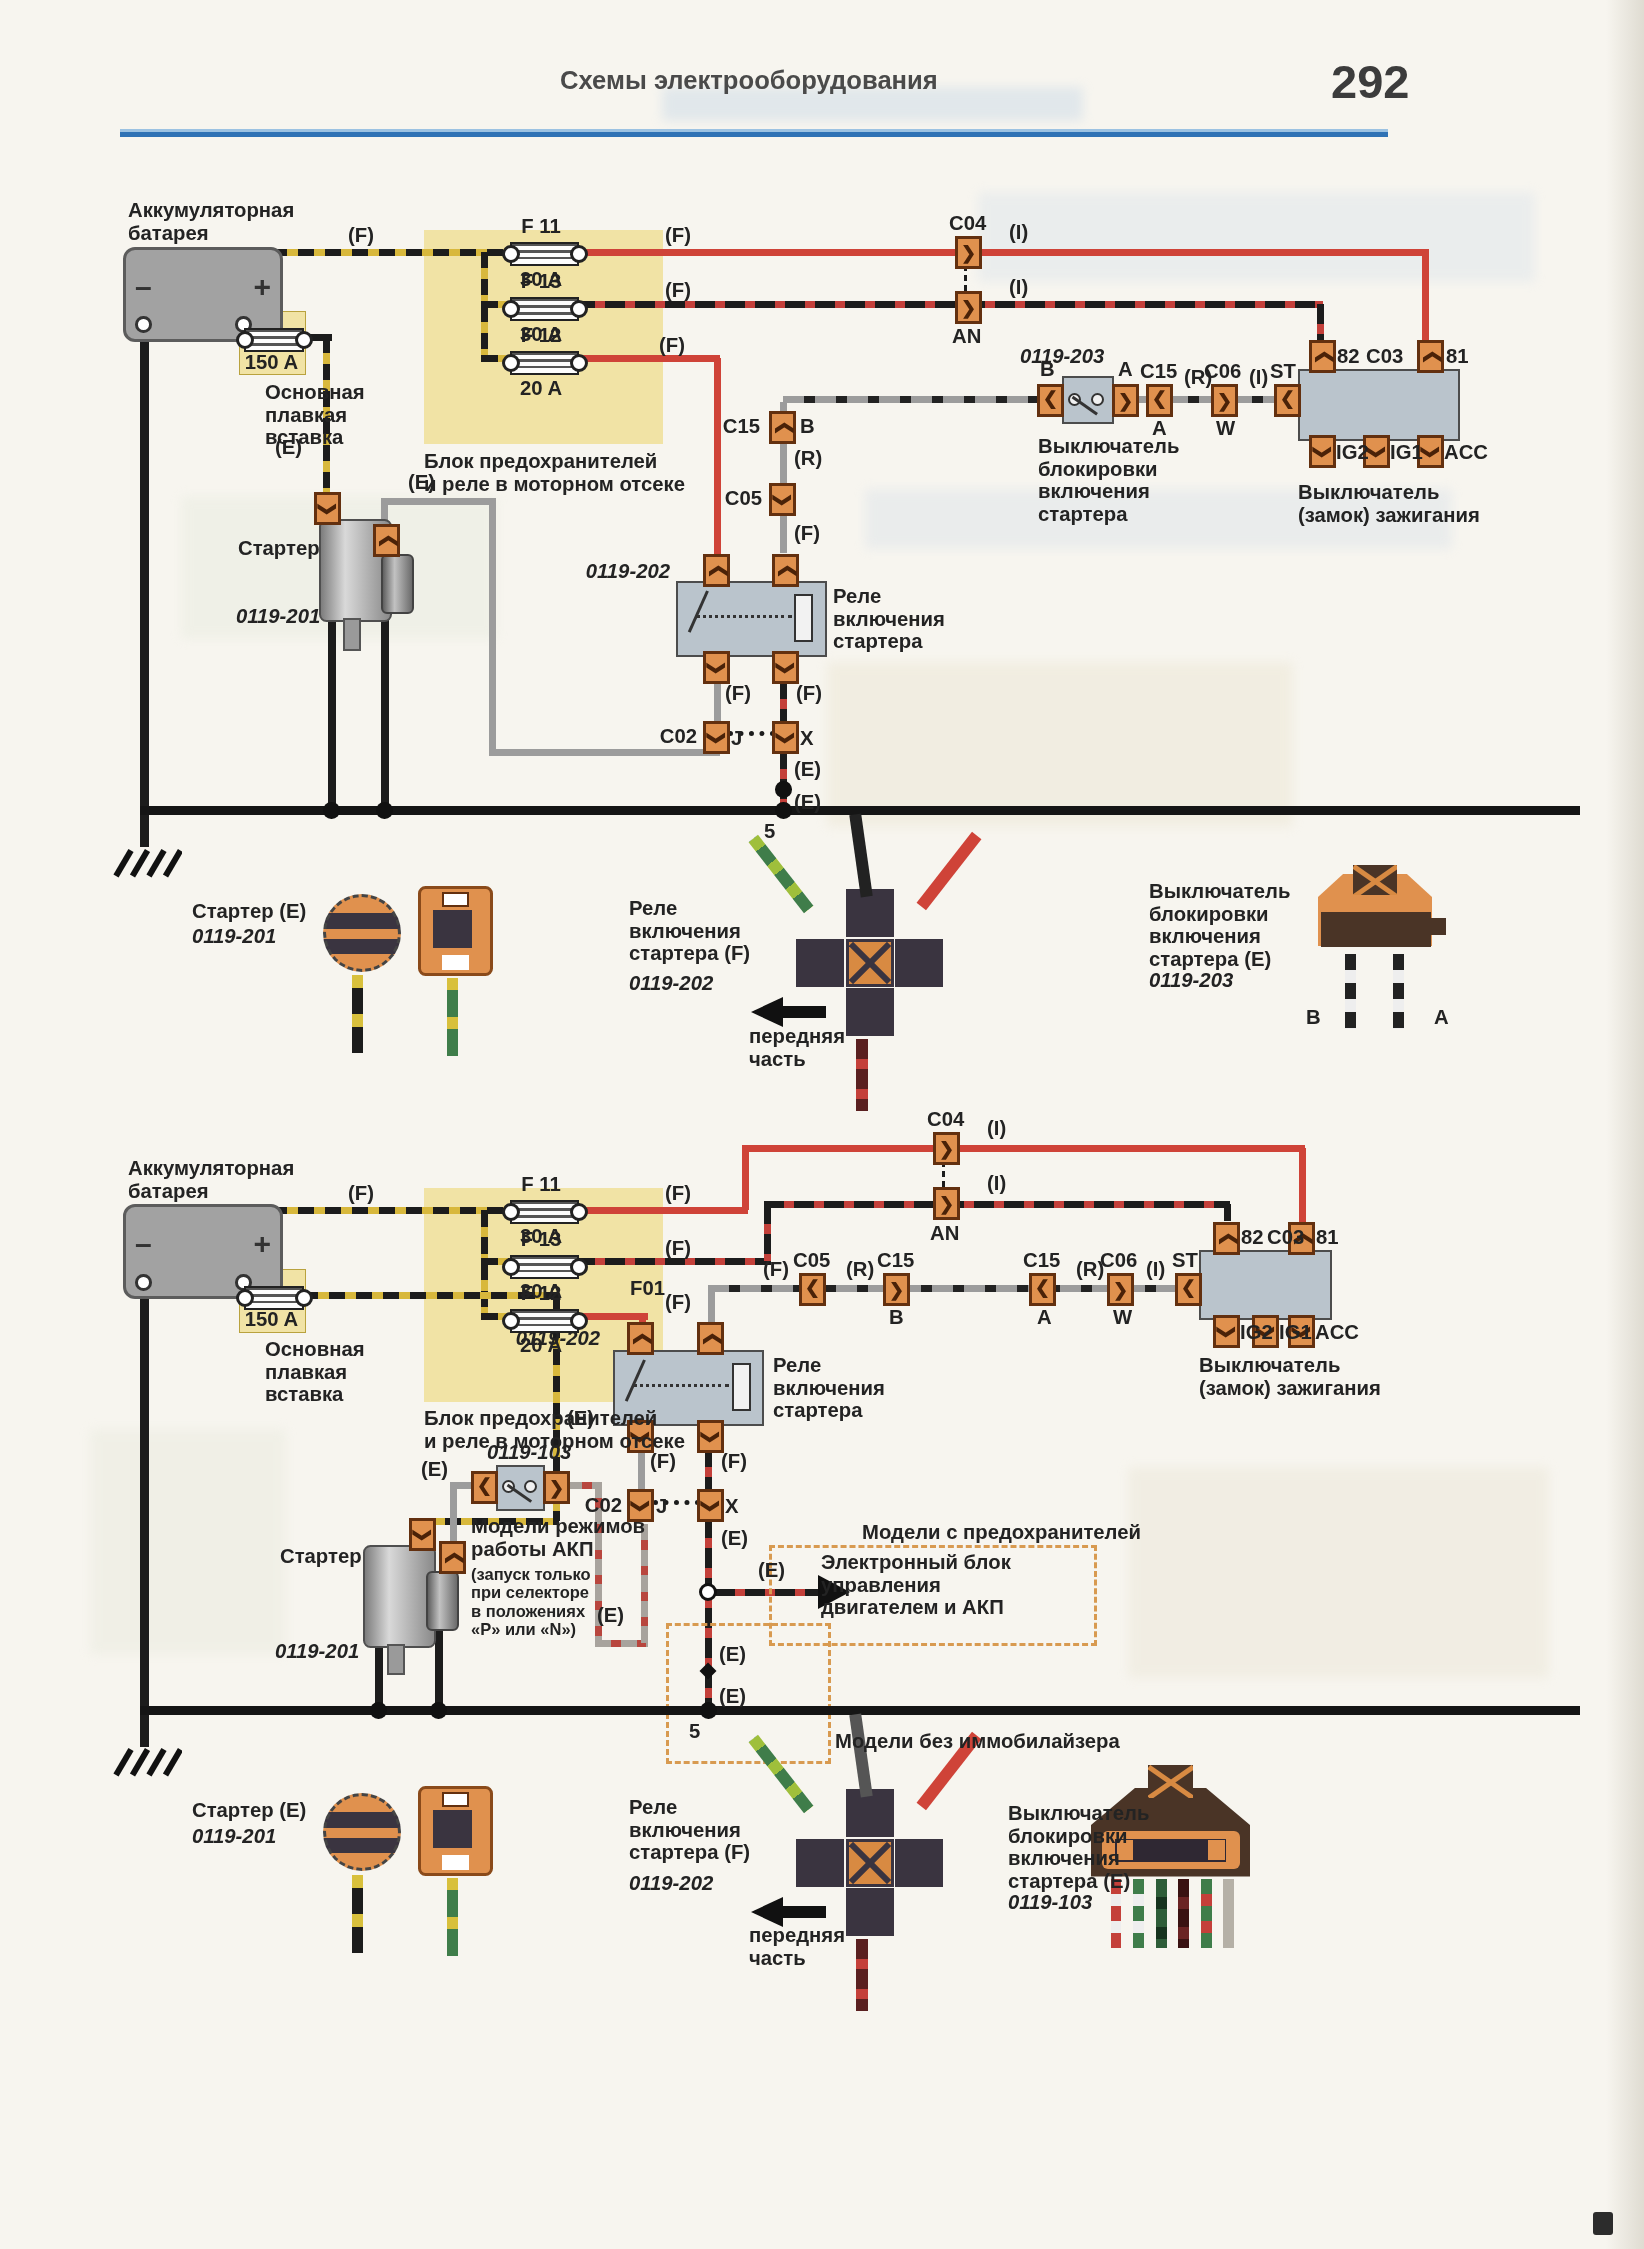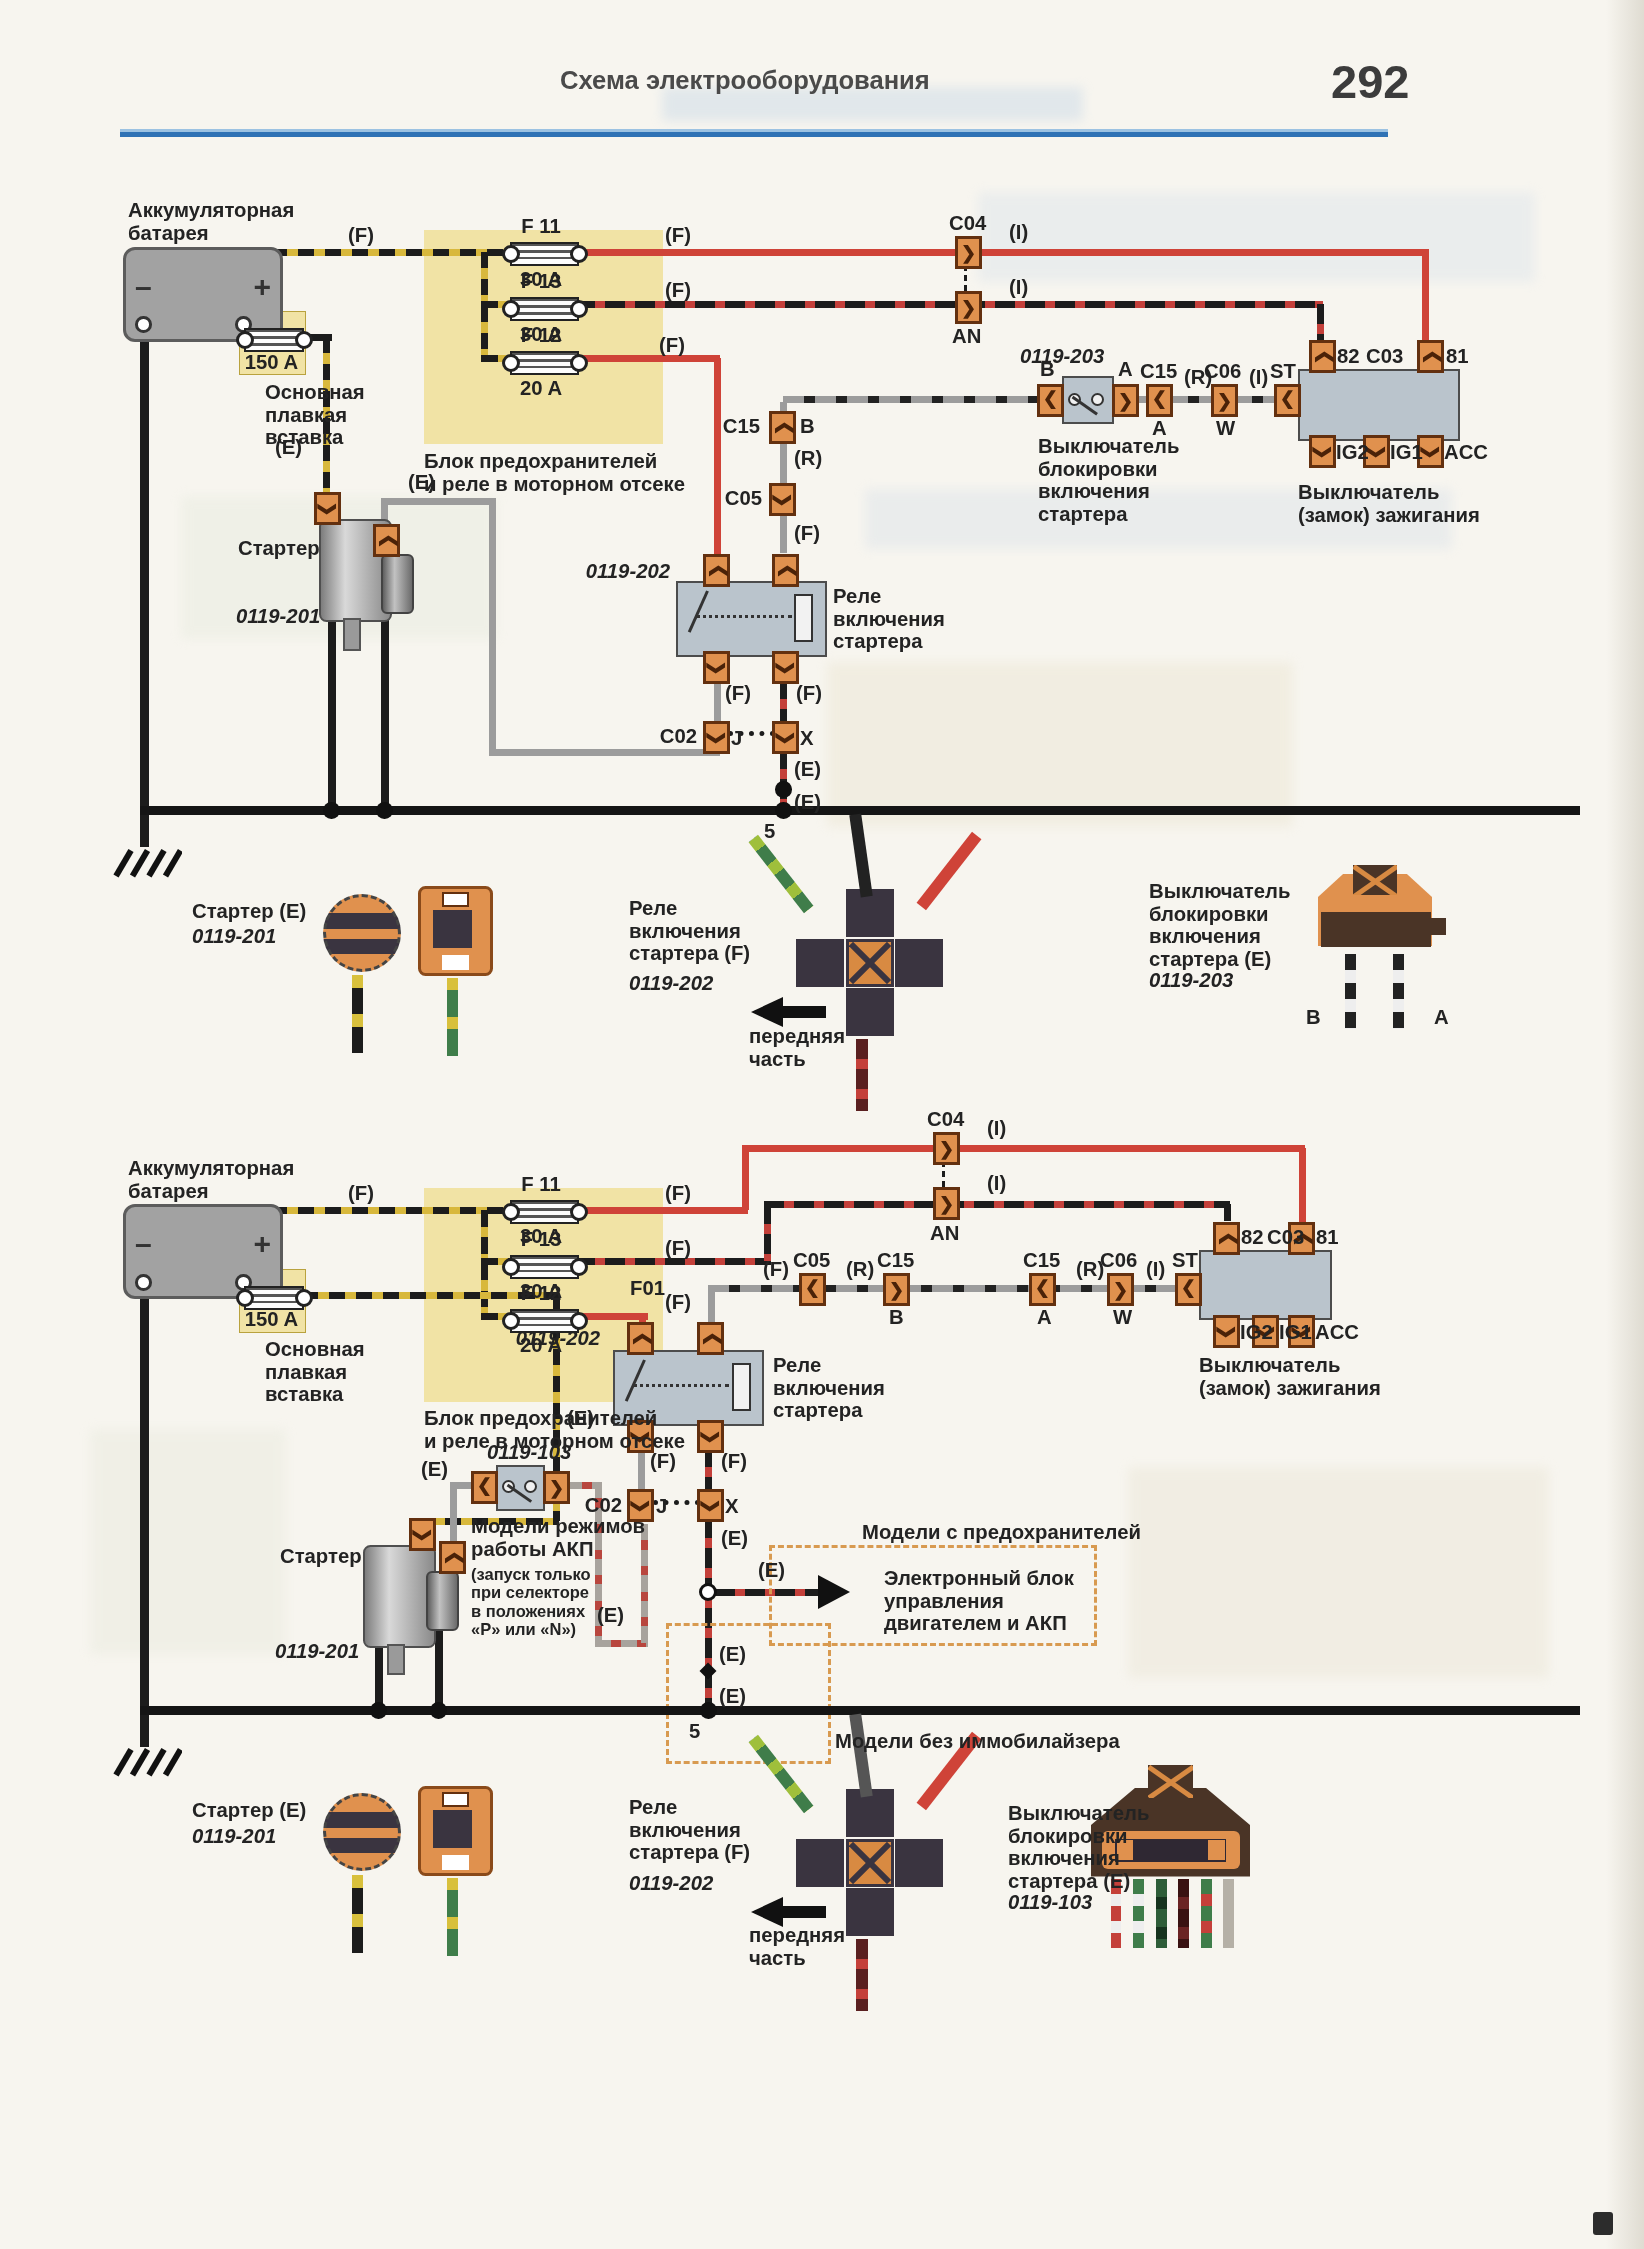--- a/index.html
+++ b/index.html
@@ -90,21 +90,21 @@
 
   <div class="ghost" style="left:662px;top:87px;width:421px;height:34px;background:#b9cfe4;opacity:.35;"></div>
   <div class="ghost" style="left:978px;top:192px;width:557px;height:90px;background:#cfdce9;opacity:.3;"></div>
   <div class="ghost" style="left:865px;top:489px;width:587px;height:60px;background:#cdd9e6;opacity:.3;"></div>
   <div class="ghost" style="left:181px;top:496px;width:316px;height:143px;background:#dfe6d6;opacity:.3;"></div>
   <div class="ghost" style="left:827px;top:662px;width:466px;height:165px;background:#e5ddc2;opacity:.3;"></div>
   <div class="ghost" style="left:1128px;top:1467px;width:421px;height:211px;background:#e2dcc6;opacity:.28;"></div>
   <div class="ghost" style="left:90px;top:1429px;width:196px;height:226px;background:#dfe3d2;opacity:.28;"></div>
   <div class="ghost" style="right:0;top:0;width:38px;height:2250px;background:linear-gradient(90deg,transparent,#d9d5ca);opacity:.8;filter:none;"></div>
 
-  <div class="hdr" style="left:560px;top:66px;">Схема электрооборудования</div>
+  <div class="hdr" style="left:560px;top:66px;">Схемы электрооборудования</div>
   <div class="pageno" style="left:1331px;top:54px;">292</div>
   <div class="rule" style="left:120px;top:129px;width:1268px;"></div>
 
 
   <div class="lbl" style="left:128px;top:199px;">Аккумуляторная
 батарея</div>
   <div class="battery" style="left:123px;top:247px;"></div>
   <div class="bterm" style="left:135px;top:316px;"></div>
   <div class="bterm" style="left:235px;top:316px;"></div>
 
@@ -467,21 +467,21 @@
   <div class="lbl" style="left:725px;top:1495px;">X</div>
 
   <div class="wv rb-v" style="left:705px;top:1518px;height:193px;"></div>
   <div class="lbl" style="left:721px;top:1527px;">(E)</div>
   <div class="lbl" style="left:862px;top:1521px;">Модели с предохранителей</div>
   <div class="dashbox" style="left:769px;top:1545px;width:322px;height:95px;"></div>
   <div class="nod" style="left:699px;top:1583px;"></div>
   <div class="wh rb-h" style="left:715px;top:1589px;width:105px;"></div>
   <div class="arrR" style="left:818px;top:1575px;"></div>
   <div class="lbl" style="left:758px;top:1559px;">(E)</div>
-  <div class="lbl" style="left:884px;top:1551px;margin-top:16px;">Электронный блок
+  <div class="lbl" style="left:821px;top:1551px;">Электронный блок
 управления
 двигателем и АКП</div>
 
   <div class="dashbox" style="left:666px;top:1623px;width:159px;height:135px;"></div>
   <div class="lbl" style="left:719px;top:1643px;">(E)</div>
   <div class="ndd" style="left:702px;top:1665px;"></div>
   <div class="lbl" style="left:719px;top:1685px;">(E)</div>
   <div class="lbl" style="left:835px;top:1730px;">Модели без иммобилайзера</div>
 
   <div class="wv" style="left:140px;top:1281px;width:9px;height:430px;"></div>

